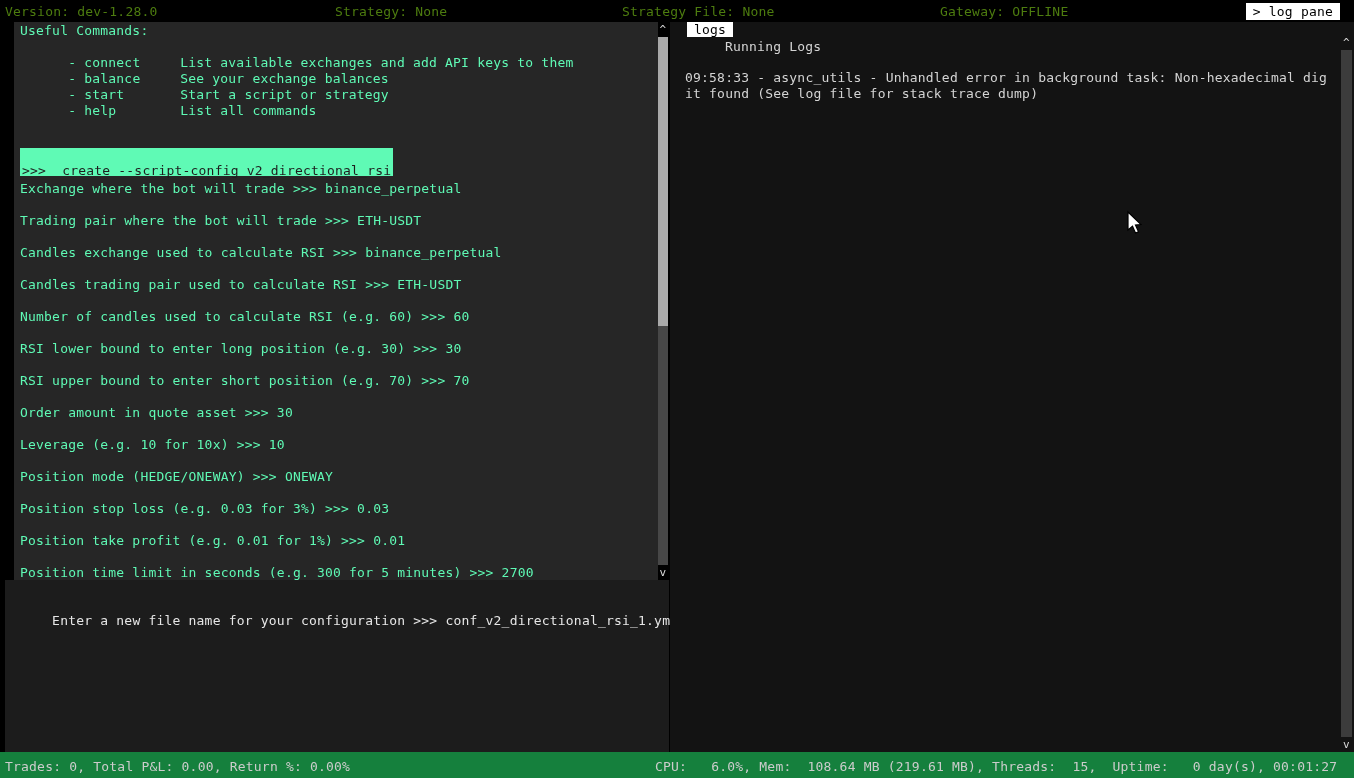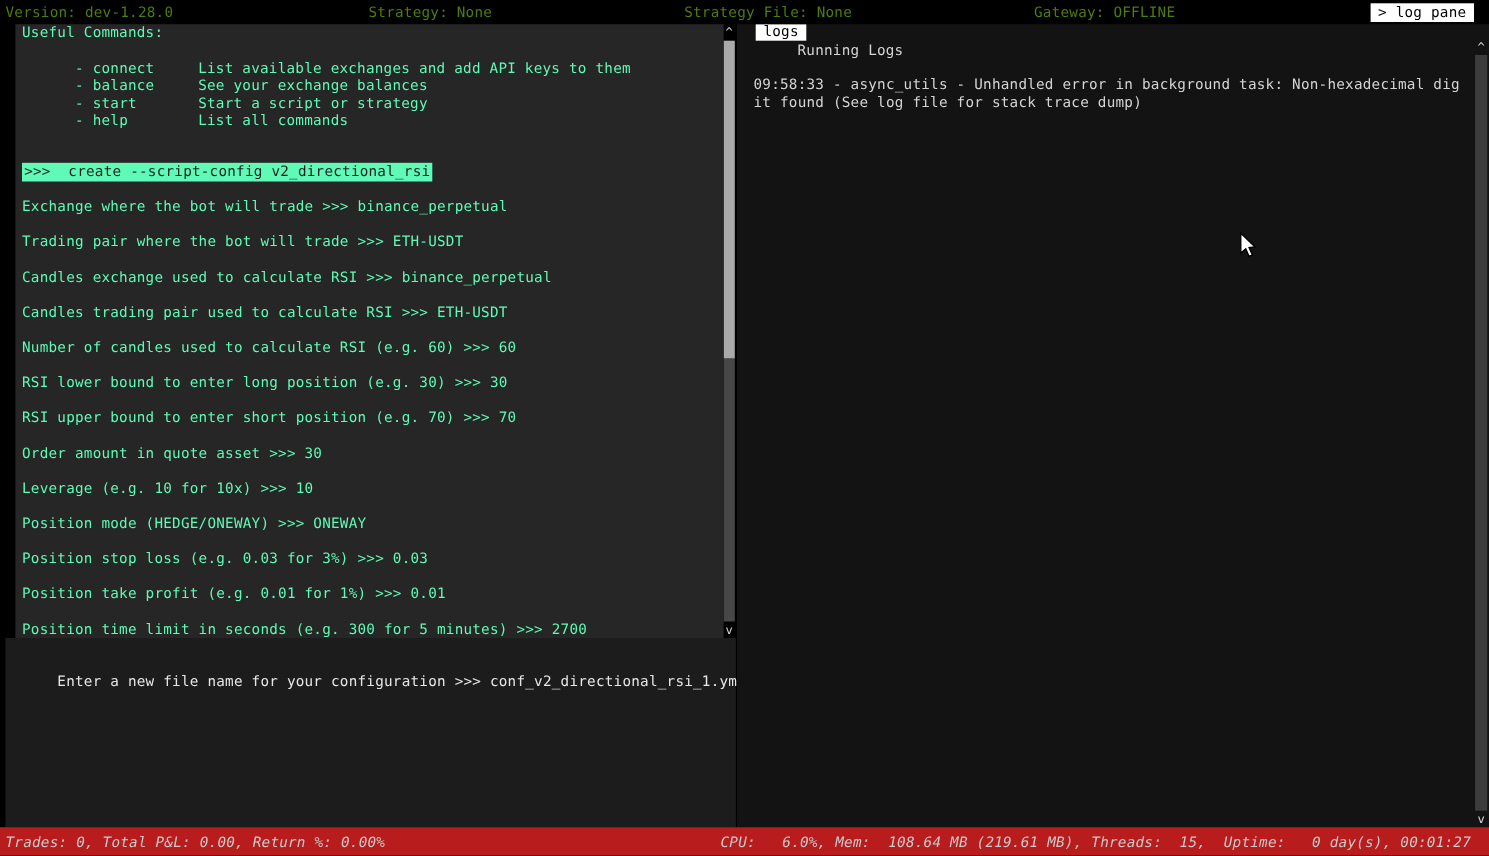--- a/index.html
+++ b/index.html
@@ -42,21 +42,21 @@
     overflow: hidden;
   }
   .cmd-block { position: absolute; left: 6px; top: 1px; }
   .cmd-line { height: 16px; line-height: 16px; white-space: pre; }
   .cmd-name { display: inline-block; width: 112px; white-space: pre; }
   .cmd-desc { white-space: pre; }
   .executed-cmd {
     position: absolute; left: 6px; top: 126px;
     height: 17px; line-height: 17px;
     background: #5FFAB5; color: #1e1e1e;
-    padding: 0 2px;
+    padding: 14px 2px;
     white-space: pre;
   }
   .prompt-list { position: absolute; left: 6px; top: 160px; }
   .prompt-line {
     height: 13px; line-height: 13px;
     margin-bottom: 19px;
     white-space: pre;
     color: #5FFAB5;
   }
 
@@ -125,21 +125,21 @@
   .scrollbar-right .sb-up { top: 0; }
   .scrollbar-right .sb-track {
     position: absolute; left: 0; top: 15px; width: 11px; height: 687px;
     background: #3c3c3c; cursor: pointer;
   }
   .scrollbar-right .sb-down { top: 702px; }
 
   
   .statusbar {
     position: absolute; left: 0; top: 752px; width: 1354px; height: 26px;
-    background: #b91c1c; color: #cccccc; font-style: italic;
+    background: #15803d; color: #cccccc;
   }
   .status-left { position: absolute; left: 5px; top: 7px; white-space: pre; }
   .status-right { position: absolute; left: 655px; top: 7px; white-space: pre; }
 
   
   .mouse-cursor { position: absolute; left: 1124px; top: 210px; }
 </style>
 </head>
 <body>
 

